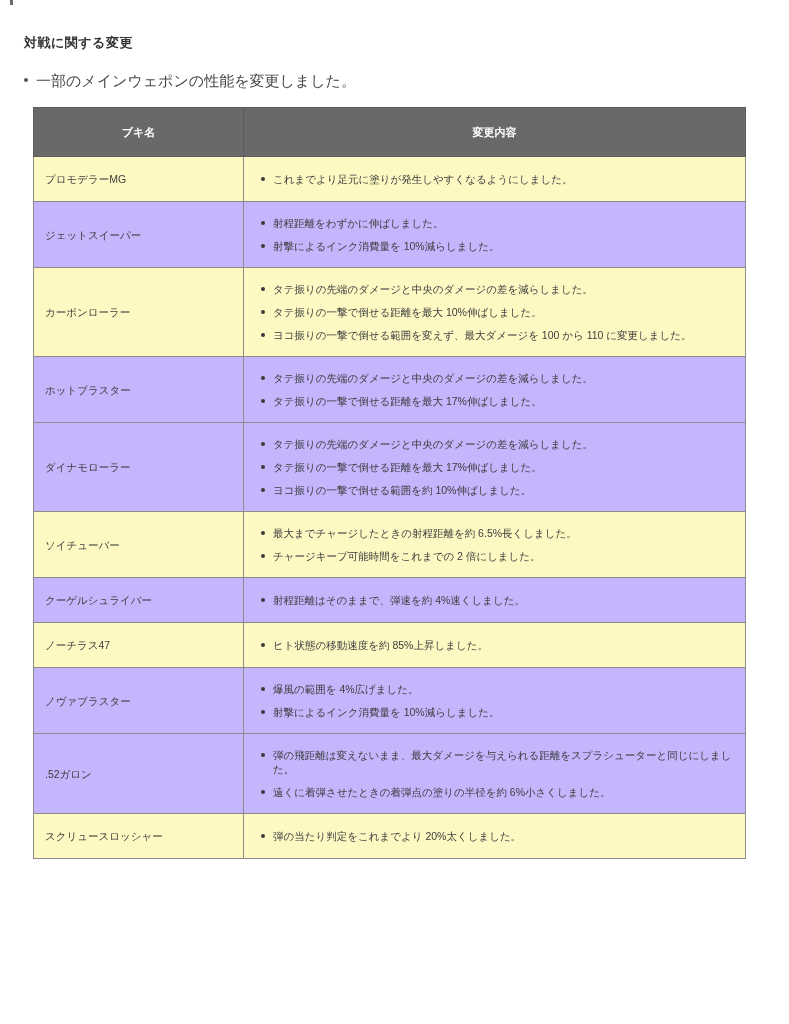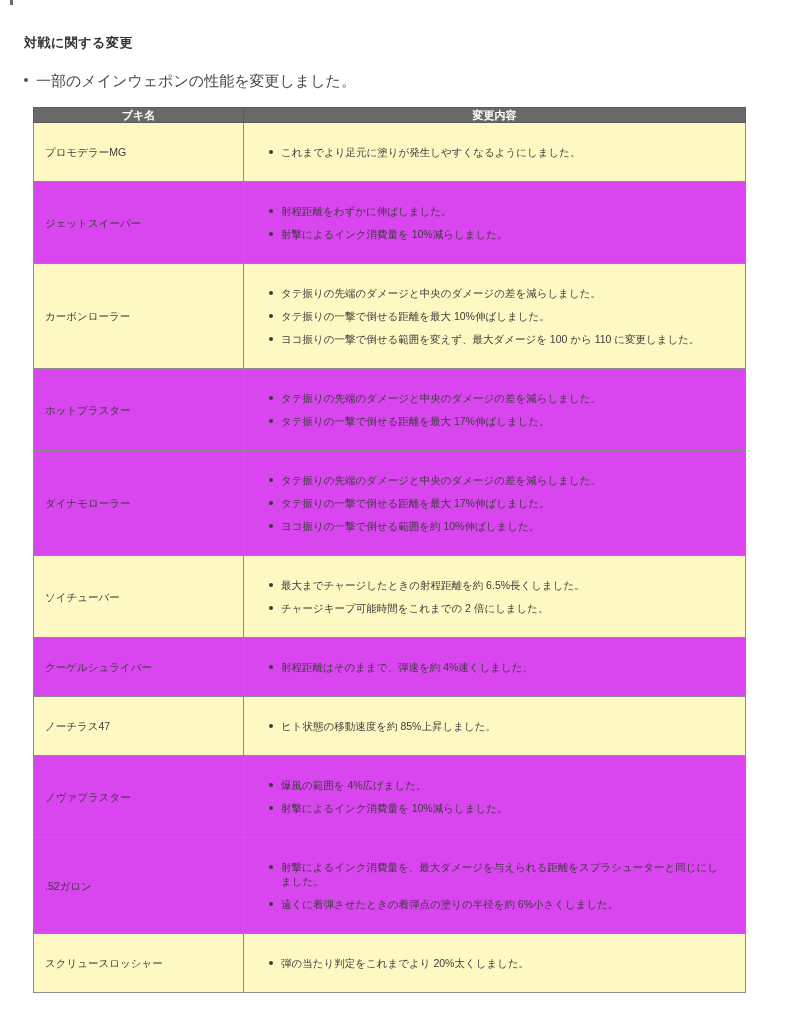--- a/index.html
+++ b/index.html
@@ -61,42 +61,42 @@
     border: 1px solid #6f6f6f;
   }
   col.col-weapon { width: 210px; }
   col.col-changes { width: 502px; }
   th {
     background: #696969;
     color: #ffffff;
     font-size: 11px;
     font-weight: bold;
     text-align: center;
-    padding: 0 6px;
+    padding: 17px 6px;
     border: 1px solid #5c5c5c;
     line-height: 14px;
   }
   td {
     border: 1px solid #8c8c8c;
     vertical-align: middle;
     font-size: 10.5px;
     line-height: 14px;
     color: #3c3c3c;
     background: #fef9c3;
   }
   td.weapon {
     padding: 15px 10px 15px 11px;
     word-break: break-all;
   }
   td.changes {
     padding: 14px 12px 14px 14px;
   }
-  tr.alt td { background: #d946ef; }
+  tr.alt td { background: #c4b5fd; }
   ul.changes-list {
-    margin: 8px;
+    margin: 0;
     padding: 0;
     list-style: none;
   }
   ul.changes-list li {
     position: relative;
     padding-left: 15px;
   }
   ul.changes-list li + li { margin-top: 9px; }
   ul.changes-list li::before {
     content: "";
@@ -211,21 +211,21 @@
             <ul class="changes-list">
               <li>爆風の範囲を 4%広げました。</li>
               <li>射撃によるインク消費量を 10%減らしました。</li>
             </ul>
           </td>
         </tr>
         <tr class="alt">
           <td class="weapon">.52ガロン</td>
           <td class="changes">
             <ul class="changes-list">
-              <li>射撃によるインク消費量を、最大ダメージを与えられる距離をスプラシューターと同じにしました。</li>
+              <li>弾の飛距離は変えないまま、最大ダメージを与えられる距離をスプラシューターと同じにしました。</li>
               <li>遠くに着弾させたときの着弾点の塗りの半径を約 6%小さくしました。</li>
             </ul>
           </td>
         </tr>
         <tr>
           <td class="weapon">スクリュースロッシャー</td>
           <td class="changes">
             <ul class="changes-list">
               <li>弾の当たり判定をこれまでより 20%太くしました。</li>
             </ul>

